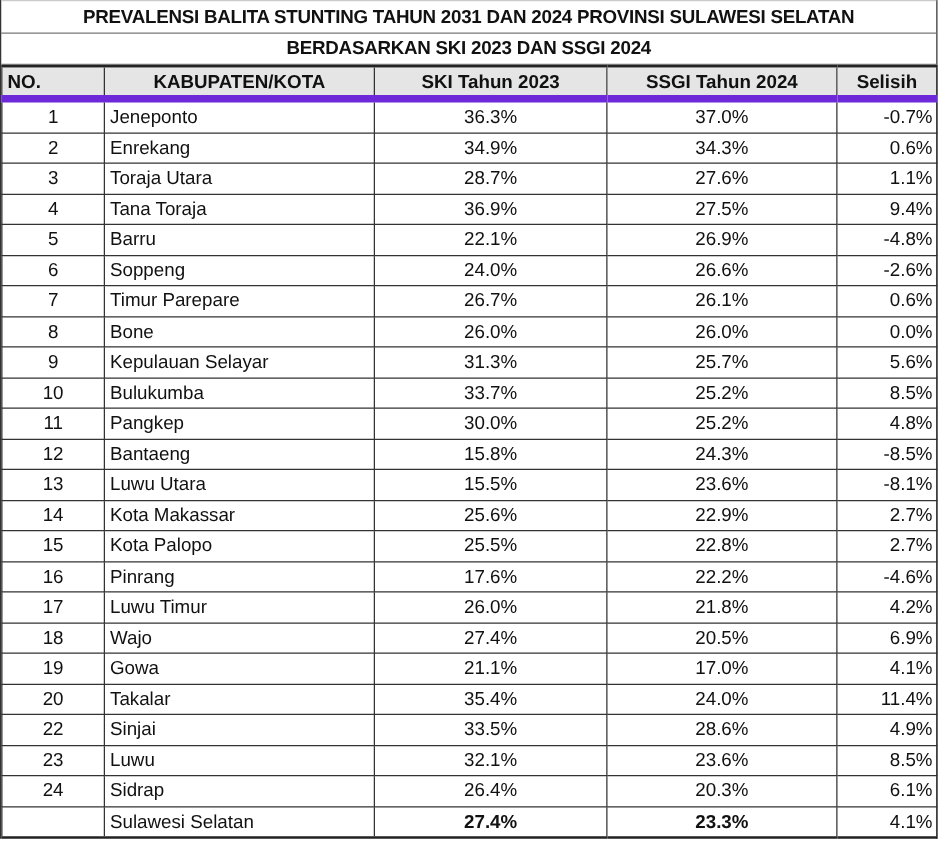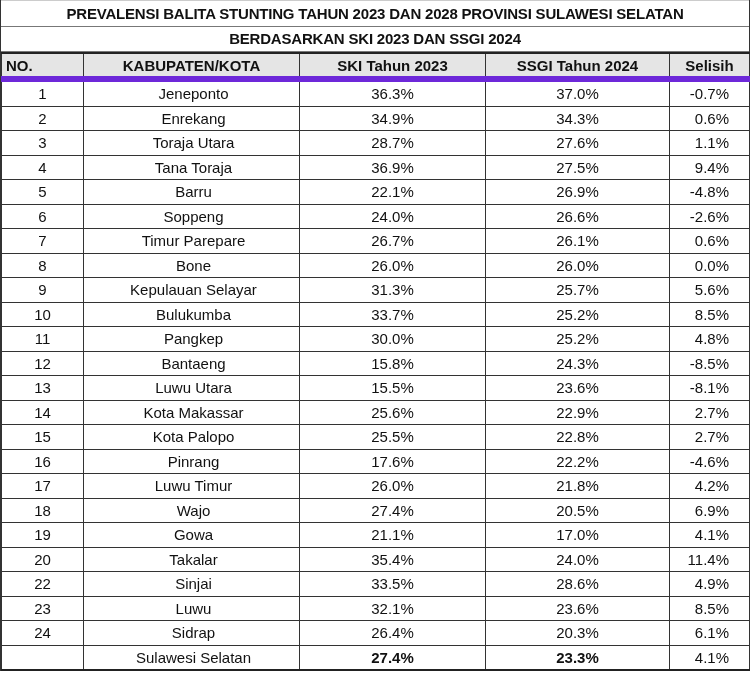--- a/index.html
+++ b/index.html
@@ -14,31 +14,31 @@
   th, td { border: 1px solid #333; padding: 0; font-size: 15px; white-space: nowrap; overflow: hidden; }
   th { background: #e5e5e5; color: #111; font-weight: bold; height: 22px; border-top: 2px solid #222; border-bottom: 6px solid #6d28d9; }
   td { height: 23.5px; line-height: 23px; }
   col.c-no { width: 82px; }
   col.c-kab { width: 216px; }
   col.c-ski { width: 186px; }
   col.c-ssgi { width: 184px; }
   col.c-sel { width: 80px; }
   th.h-no { text-align: left; padding-left: 4px; }
   td.no { text-align: center; }
-  td.kab { text-align: center; padding-left: 4px; }
+  td.kab { text-align: left; padding-left: 4px; }
   td.ski, td.ssgi { text-align: center; }
-  td.sel { text-align: right; padding-right: 20px; }
+  td.sel { text-align: right; padding-right: 3px; }
   tr.total td.ski, tr.total td.ssgi { font-weight: bold; }
   tr.total td { border-bottom: 2px solid #222; }
 </style>
 </head>
 <body>
 
 <div class="sheet">
-  <div class="title-row first">PREVALENSI BALITA STUNTING TAHUN 2023 DAN 2028 PROVINSI SULAWESI SELATAN</div>
+  <div class="title-row first">PREVALENSI BALITA STUNTING TAHUN 2031 DAN 2024 PROVINSI SULAWESI SELATAN</div>
   <div class="title-row">BERDASARKAN SKI 2023 DAN SSGI 2024</div>
   <table>
     <colgroup>
       <col class="c-no">
         <col class="c-kab">
         <col class="c-ski">
         <col class="c-ssgi">
         <col class="c-sel">
     </colgroup>
     <thead>

